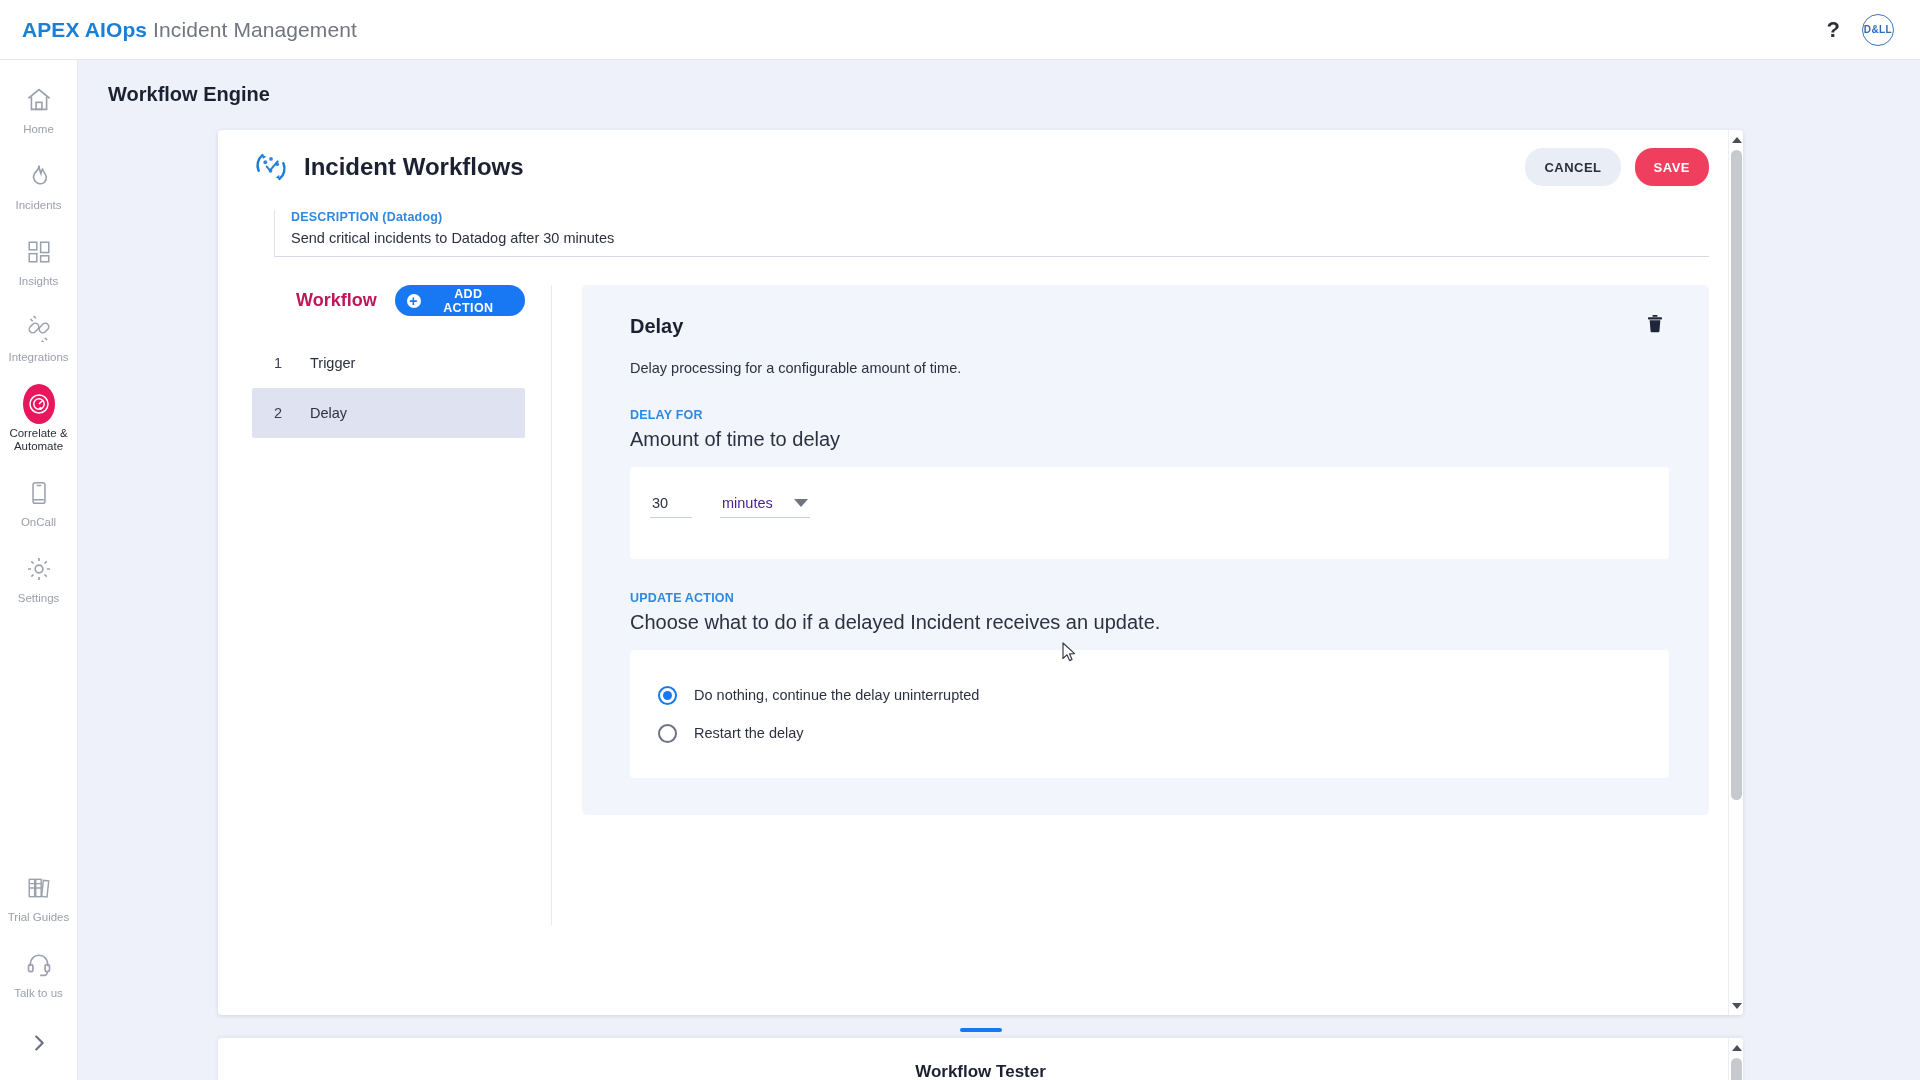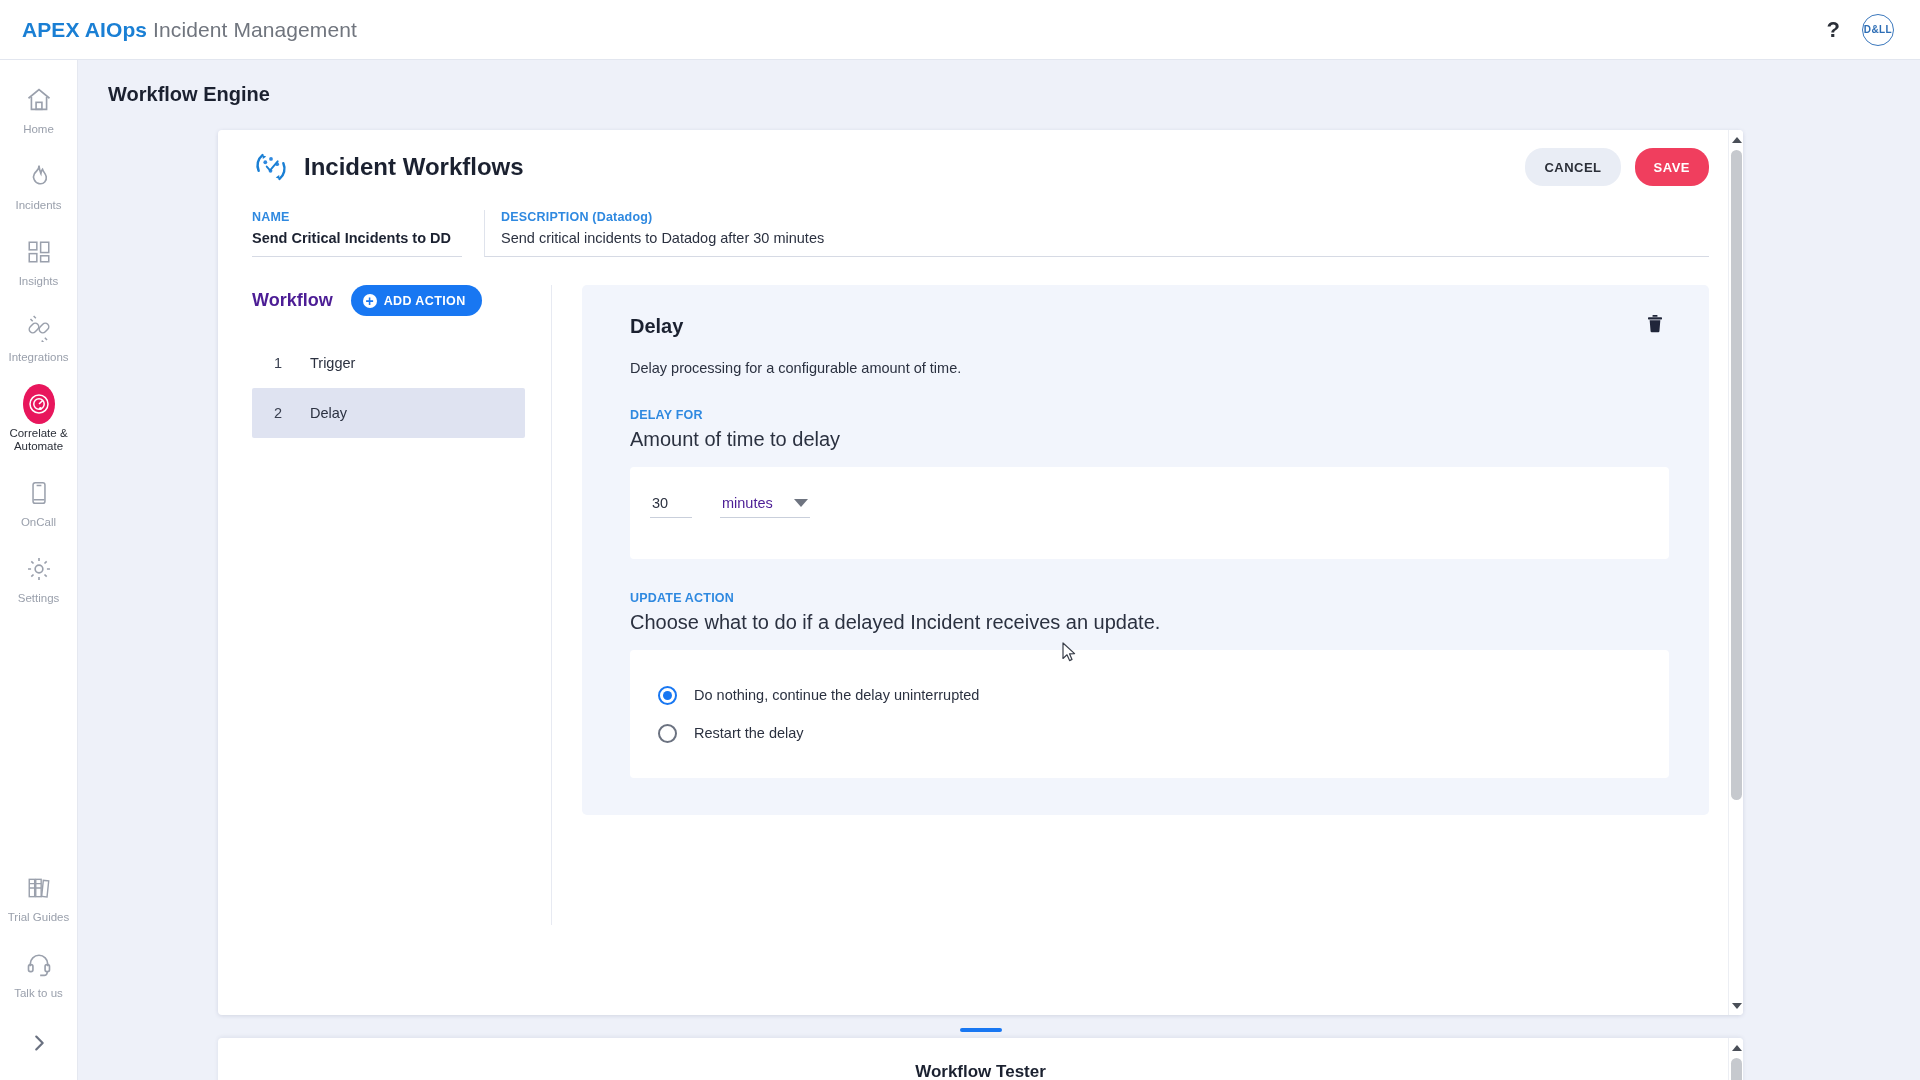--- a/index.html
+++ b/index.html
@@ -86,21 +86,21 @@
   .field.name { width: 210px; border-bottom: 1px solid #d6dae4; }
   .field.desc { flex: 1; margin-left: 22px; border-bottom: 1px solid #d6dae4; border-left: 1px solid #dfe3ec; padding-left: 16px; }
   .field-label { font-size: 12.5px; color: #2f89e0; font-weight: bold; letter-spacing: .2px; }
   .field-value { margin-top: 6px; font-size: 14.5px; color: #1b2130; font-weight: bold; }
   .field.desc .field-value { font-weight: normal; color: #2b3140; }
 
   
   .body { display: flex; margin-top: 28px; padding: 0 0 0 34px; height: 640px; }
   .wf-col { width: 300px; border-right: 1px solid #e7eaf2; padding-right: 26px; height: 100%; }
   .wf-head { display: flex; align-items: center; }
-  .wf-head-title { font-size: 18px; font-weight: bold; color: #4c1d95; }
+  .wf-head-title { font-size: 18px; font-weight: bold; color: #be185d; margin-left: 44px; }
   .btn-add {
     margin-left: 18px; background: #1877f2; color: #fff; border: none;
     border-radius: 16px; height: 31px; padding: 0 16px 0 12px; cursor: pointer;
     display: flex; align-items: center; gap: 7px;
     font-size: 12.5px; font-weight: bold; letter-spacing: .4px;
     font-family: "Liberation Sans", sans-serif;
   }
   .plus-circle {
     width: 14px; height: 14px; border-radius: 50%; background: #fff; color: #1877f2;
     display: flex; align-items: center; justify-content: center;
@@ -345,24 +345,20 @@
       </span>
       <span class="card-title">Incident Workflows</span>
 
       <span class="head-actions">
         <button class="btn btn-cancel">CANCEL</button>
         <button class="btn btn-save">SAVE</button>
       </span>
     </div>
 
     <div class="fields">
-      <div class="field name">
-        <div class="field-label">NAME</div>
-        <div class="field-value">Send Critical Incidents to DD</div>
-      </div>
       <div class="field desc">
         <div class="field-label">DESCRIPTION (Datadog)</div>
         <div class="field-value">Send critical incidents to Datadog after 30 minutes</div>
       </div>
     </div>
 
     <div class="body">
 
       <div class="wf-col">
         <div class="wf-head">

